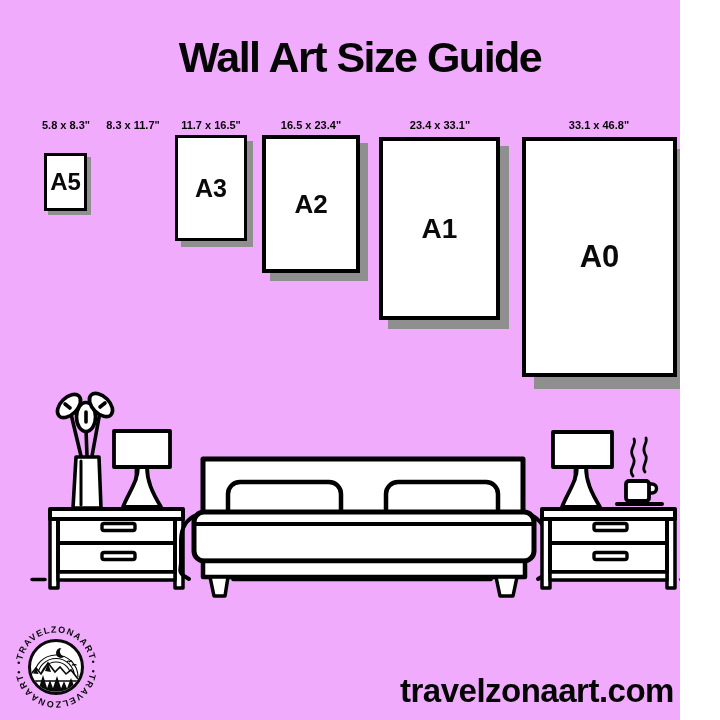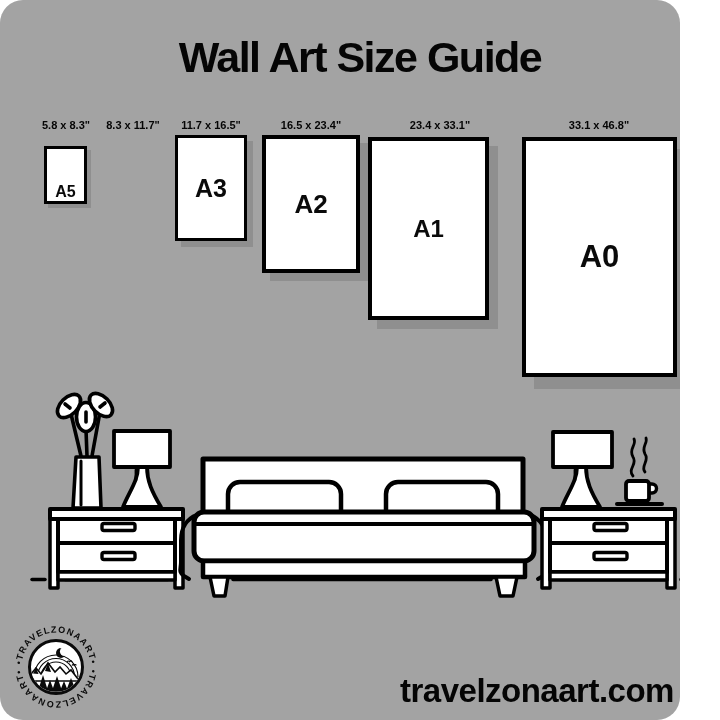--- a/index.html
+++ b/index.html
@@ -1,32 +1,32 @@
 <!DOCTYPE html>
 <html><head>
 <meta charset="utf-8">
 <style>
   html,body{margin:0;padding:0;background:#fff;}
-  #page{position:relative;width:680px;height:720px;background:#a3a3a3;overflow:hidden;
-        font-family:"Liberation Sans",sans-serif;color:#000;border-radius:23px;}
+  #page{position:relative;width:680px;height:720px;background:#f0abfc;overflow:hidden;
+        font-family:"Liberation Sans",sans-serif;color:#000;}
   
   #title{position:absolute;left:0;top:33px;width:720px;text-align:center;
          font-size:43px;font-weight:800;letter-spacing:-1.5px;color:#050505;}
   
   .dim-label{position:absolute;top:119px;width:140px;text-align:center;
              font-size:11px;font-weight:bold;letter-spacing:0px;color:#050505;}
   .size-box{position:absolute;box-sizing:border-box;background:#fff;border:3px solid #000;
             display:flex;align-items:center;justify-content:center;font-weight:bold;color:#0a0a0a;}
   .dim-a5{left:-4px;} .dim-a4{left:63px;} .dim-a3{left:141px;}
   .dim-a2{left:241px;} .dim-a1{left:370px;} .dim-a0{left:529px;}
-  .box-a5{left:44px;top:146px;width:43px;height:58px;font-size:16px;box-shadow:4px 4px 0 #8f8f8f;align-items:flex-end;}
+  .box-a5{left:44px;top:153px;width:43px;height:58px;font-size:24px;box-shadow:4px 4px 0 #8f8f8f;}
   .box-a4{left:104px;top:134px;width:58px;height:74px;font-size:24px;box-shadow:5px 5px 0 #8f8f8f;}
   .box-a3{left:175px;top:135px;width:72px;height:106px;font-size:25px;box-shadow:6px 6px 0 #8f8f8f;}
   .box-a2{left:262px;top:135px;width:98px;height:138px;font-size:26px;border-width:4px;box-shadow:8px 8px 0 #8f8f8f;text-align:right;}
-  .box-a1{left:368px;top:137px;width:121px;height:183px;font-size:24px;border-width:4px;box-shadow:9px 9px 0 #8f8f8f;text-align:right;}
+  .box-a1{left:379px;top:137px;width:121px;height:183px;font-size:28px;border-width:4px;box-shadow:9px 9px 0 #8f8f8f;text-align:right;}
   .box-a0{left:522px;top:137px;width:155px;height:240px;font-size:31px;border-width:4px;box-shadow:12px 12px 0 #8f8f8f;}
   
   #scene{position:absolute;left:0;top:380px;width:720px;height:230px;}
   #logo{position:absolute;left:10px;top:621px;width:92px;height:92px;}
   #website{position:absolute;left:400px;top:672px;width:300px;text-align:left;
            font-size:33px;font-weight:800;letter-spacing:-0.5px;color:#050505;}
   svg{display:block;}
 </style>
 </head>
 <body>

